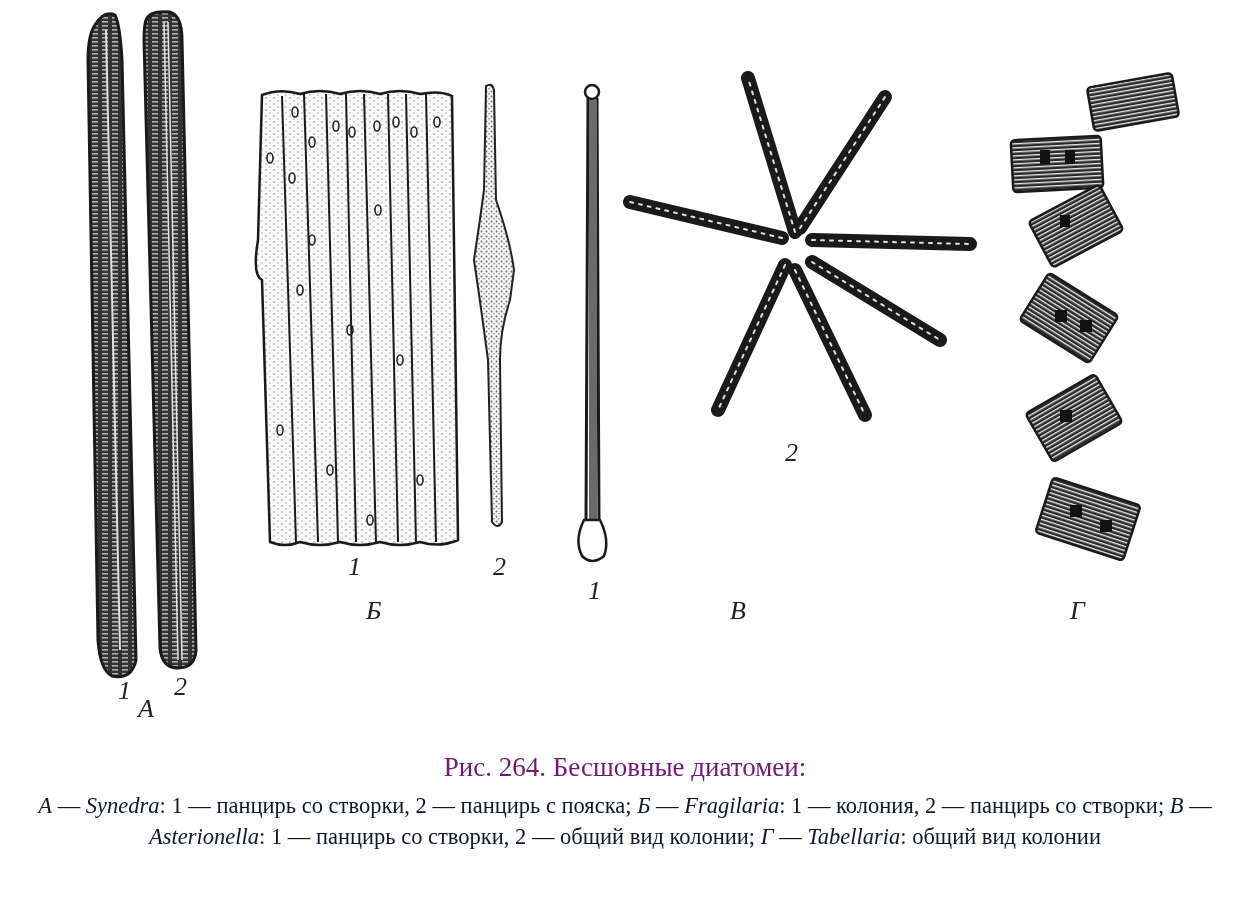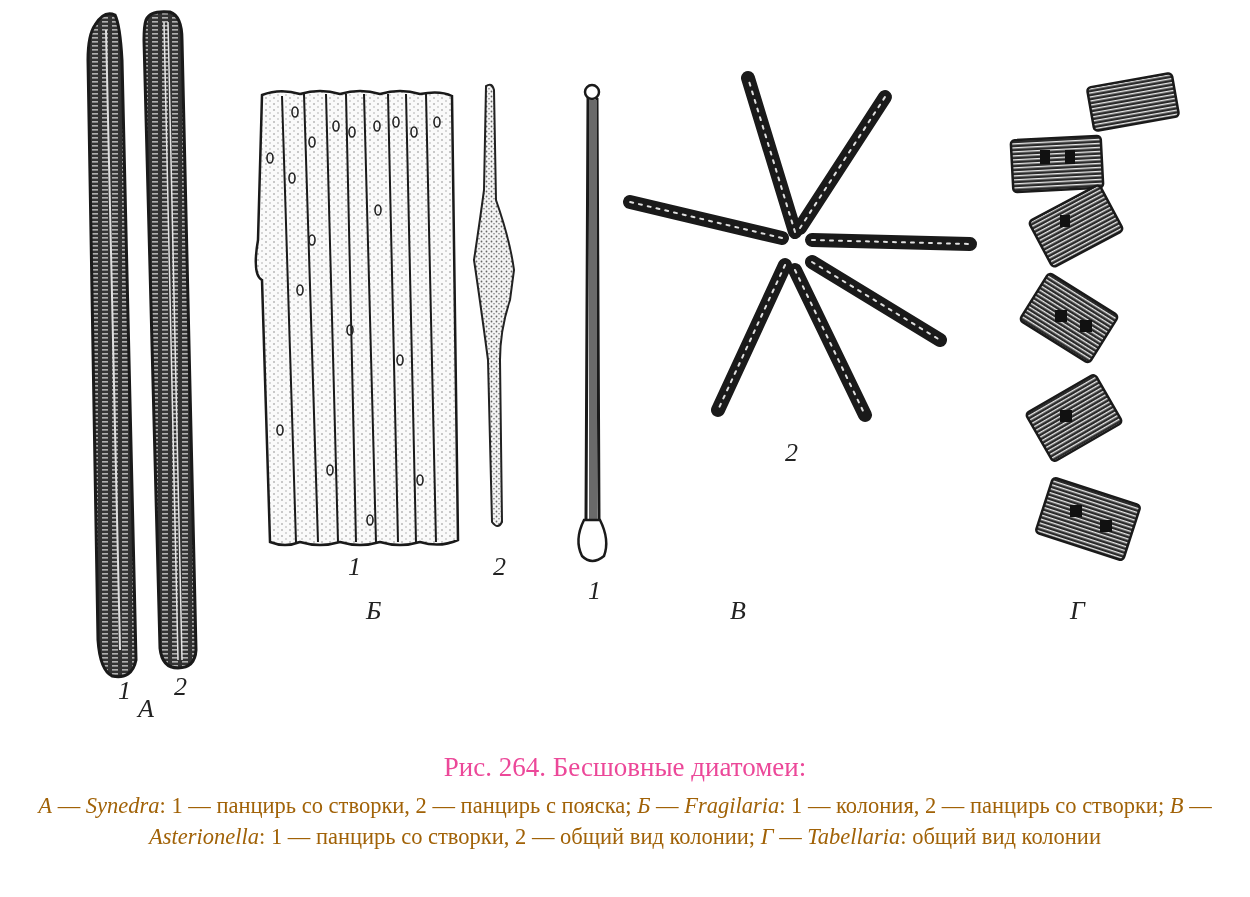--- a/index.html
+++ b/index.html
@@ -1,20 +1,20 @@
 <!DOCTYPE html>
 <html><head>
 <meta charset="utf-8">
 <style>
   html, body { margin: 0; padding: 0; background: #ffffff; }
   body { width: 1250px; height: 897px; position: relative; overflow: hidden; font-family: "Liberation Serif", "DejaVu Serif", serif; color: #1a1a1a; }
   .figure { position: absolute; left: 0; top: 0; width: 1250px; height: 740px; }
   .lbl { position: absolute; font-family: "Liberation Serif", serif; font-style: italic; font-size: 26px; color: #222; }
-  .caption-title { position: absolute; left: 0; width: 1250px; top: 752px; text-align: center; font-size: 27px; color: #ec4899; }
-  .caption-body { position: absolute; left: 6px; width: 1238px; top: 790px; text-align: center; font-size: 22.5px; line-height: 31px; color: #a16207; }
+  .caption-title { position: absolute; left: 0; width: 1250px; top: 752px; text-align: center; font-size: 27px; color: #701a75; }
+  .caption-body { position: absolute; left: 6px; width: 1238px; top: 790px; text-align: center; font-size: 22.5px; line-height: 31px; color: #0f172a; }
   .caption-body i { font-style: italic; }
   svg { position: absolute; left: 0; top: 0; }
 </style>
 </head>
 <body>
 
 <div class="figure">
   <svg width="1250" height="740" viewBox="0 0 1250 740">
     <defs>
       <pattern id="hatchH" width="6" height="4" patternUnits="userSpaceOnUse">

